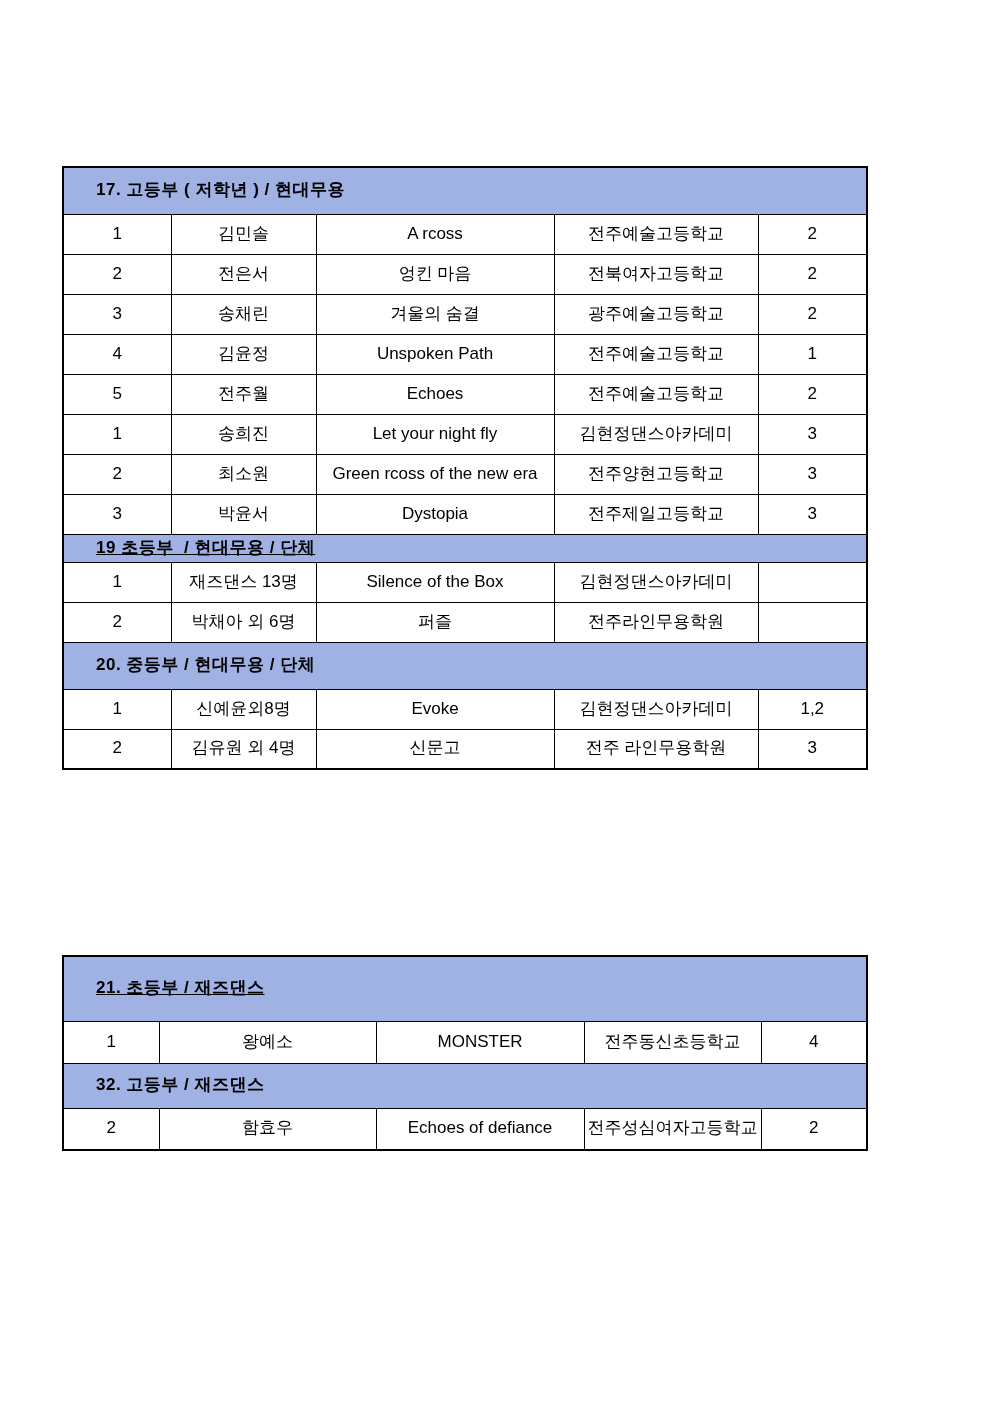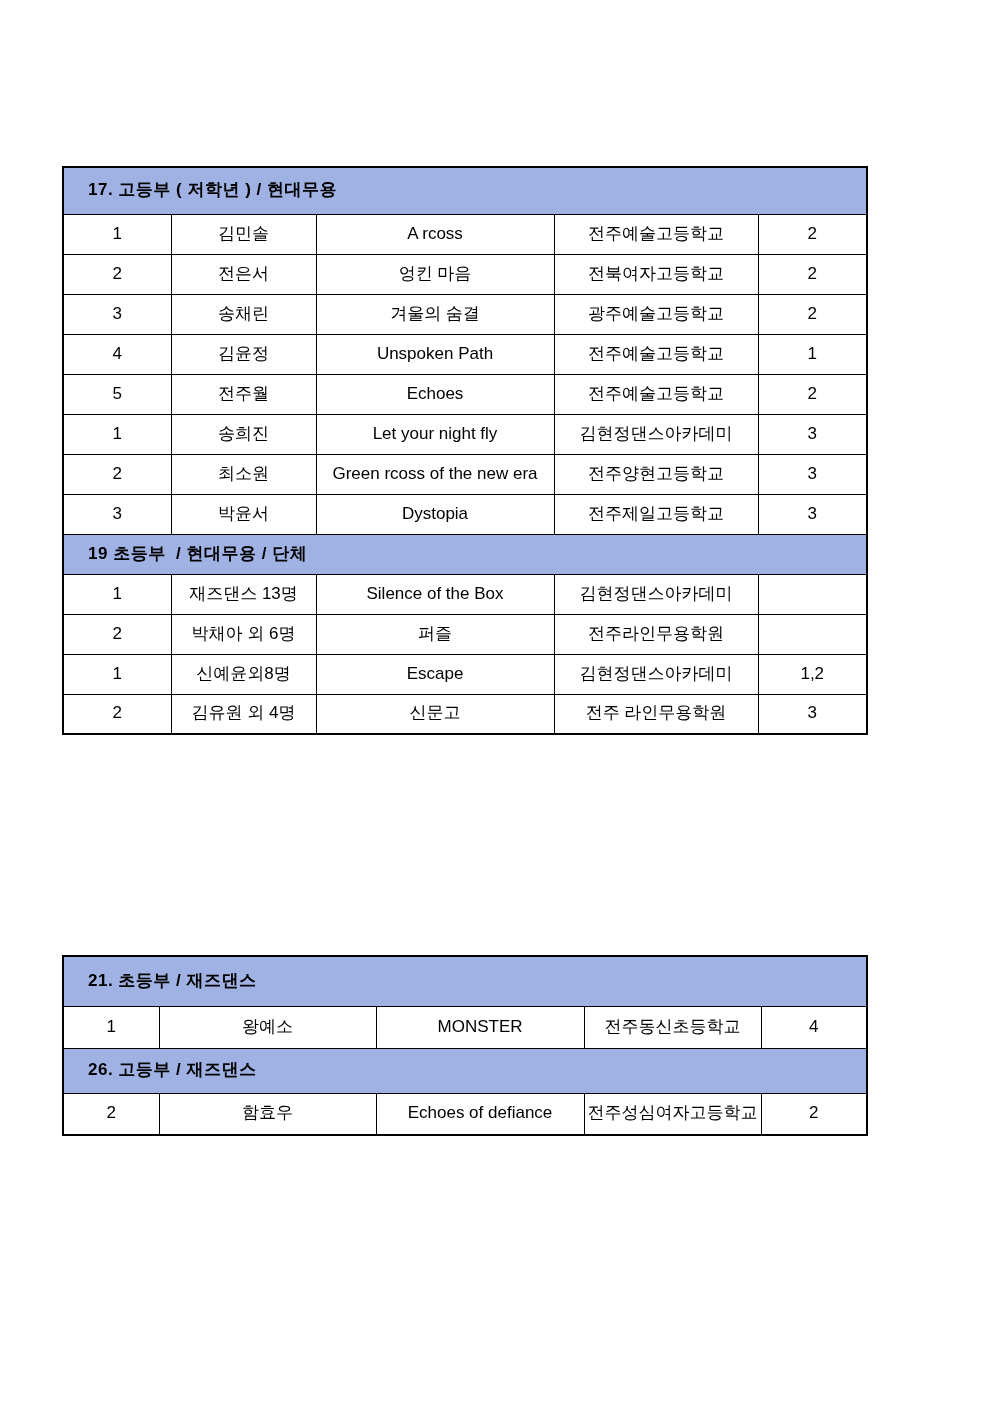--- a/index.html
+++ b/index.html
@@ -33,31 +33,31 @@
     font-size: 17px;
     line-height: 1.1;
     color: #000000;
     overflow: hidden;
     white-space: nowrap;
     padding: 0 2px;
   }
   tr.section-header td {
     background: #a0b2e4;
     text-align: left;
-    padding-left: 24px;
+    padding-left: 32px;
     font-weight: bold;
     white-space: pre;
     letter-spacing: 0.5px;
   }
   
   .t1 tr.data-row    { height: 40px; }
   .t1 tr.section-header { height: 47px; }
-  .t1 tr.sec-19      { height: 40px; }
+  .t1 tr.sec-19      { height: 28px; text-decoration: underline; }
   .t2 tr.data-row    { height: 42px; }
-  .t2 tr.sec-21      { height: 50px; }
+  .t2 tr.sec-21      { height: 65px; text-decoration: underline; }
   .t2 tr.sec-22      { height: 45px; }
 </style>
 </head>
 <body>
 
 <div class="page">
 
   <table class="program-table t1">
     <colgroup>
       <col style="width:108px">
@@ -136,24 +136,27 @@
           <td>김현정댄스아카데미</td>
           <td></td>
         </tr>
         <tr class="data-row">
           <td>2</td>
           <td>박채아 외 6명</td>
           <td>퍼즐</td>
           <td>전주라인무용학원</td>
           <td></td>
         </tr>
+        <tr class="section-header sec-20">
+          <td colspan="5">20. 중등부 / 현대무용 / 단체</td>
+        </tr>
         <tr class="data-row">
           <td>1</td>
           <td>신예윤외8명</td>
-          <td>Escape</td>
+          <td>Evoke</td>
           <td>김현정댄스아카데미</td>
           <td>1,2</td>
         </tr>
         <tr class="data-row">
           <td>2</td>
           <td>김유원 외 4명</td>
           <td>신문고</td>
           <td>전주 라인무용학원</td>
           <td>3</td>
         </tr>
@@ -173,21 +176,21 @@
           <td colspan="5">21. 초등부 / 재즈댄스</td>
         </tr>
         <tr class="data-row">
           <td>1</td>
           <td>왕예소</td>
           <td>MONSTER</td>
           <td>전주동신초등학교</td>
           <td>4</td>
         </tr>
         <tr class="section-header sec-22">
-          <td colspan="5">26. 고등부 / 재즈댄스</td>
+          <td colspan="5">32. 고등부 / 재즈댄스</td>
         </tr>
         <tr class="data-row">
           <td>2</td>
           <td>함효우</td>
           <td>Echoes of defiance</td>
           <td>전주성심여자고등학교</td>
           <td>2</td>
         </tr>
       </tbody>
   </table>

